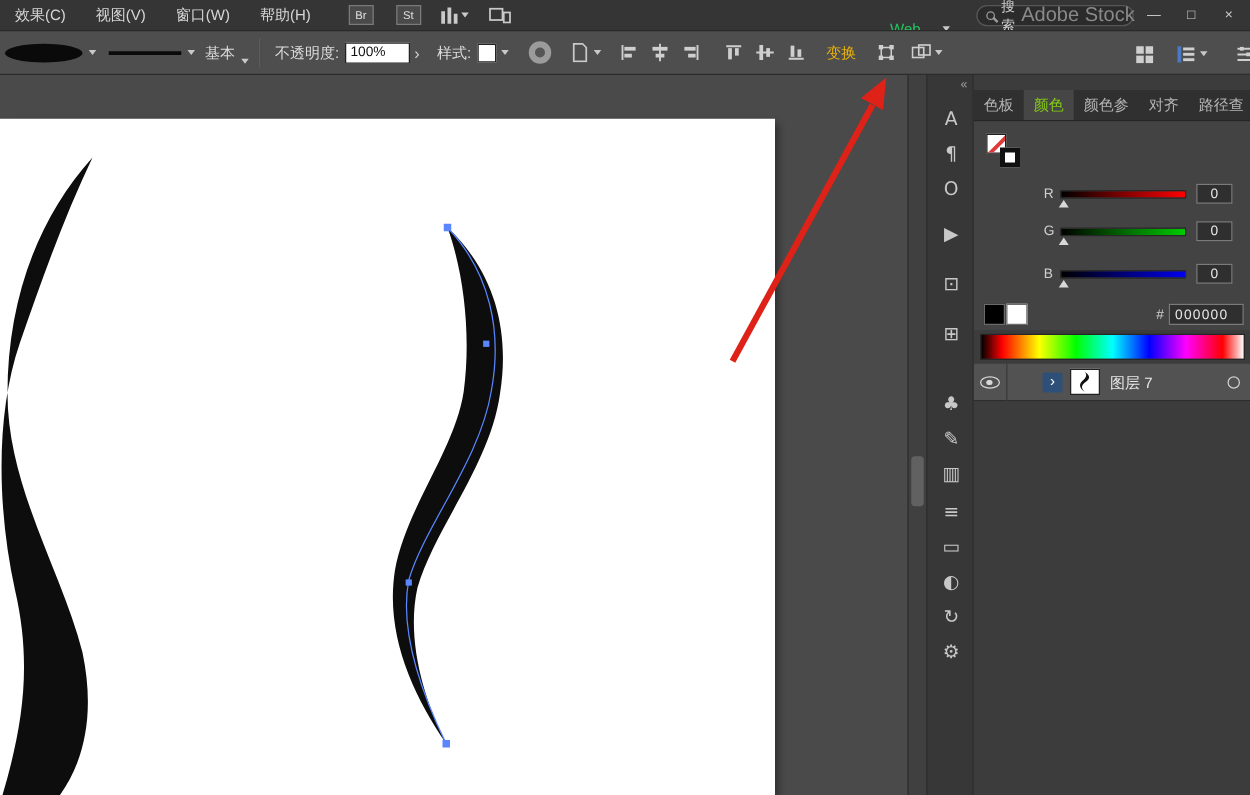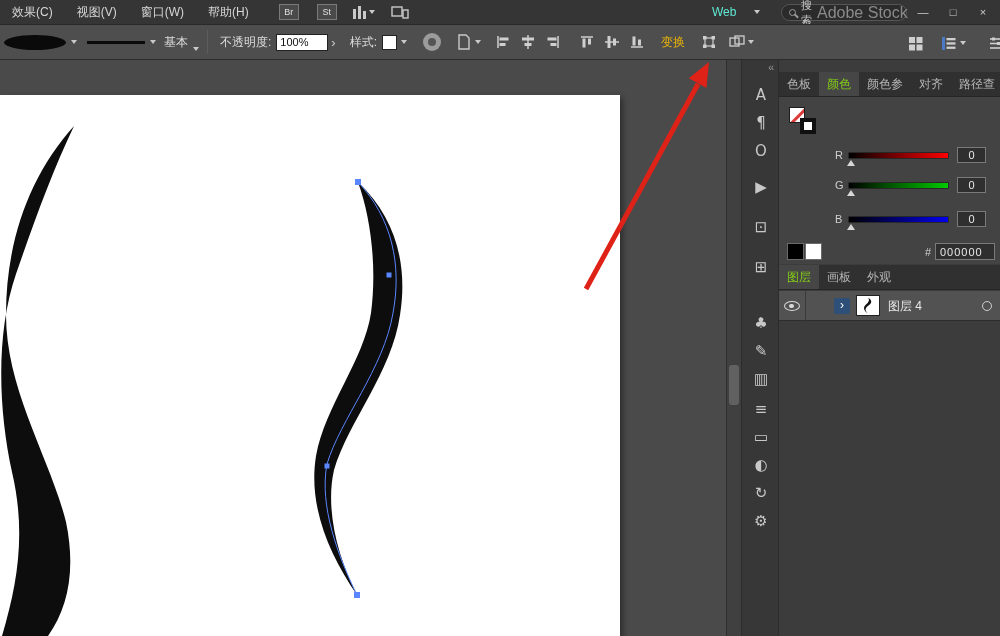--- a/index.html
+++ b/index.html
@@ -11,21 +11,21 @@
   .menubar { position:absolute; top:0; left:0; right:0; height:24px; background:#353535;
              display:flex; align-items:center; color:#d6d6d6; font-size:12px; z-index:20; }
   .menu-item { padding:0 12px; line-height:24px; cursor:default; }
   .mb-chip { width:20px; height:16px; margin-left:18px; border:1px solid #7a7a7a; background:#4a4a4a;
              color:#e0e0e0; font-size:9px; display:flex; align-items:center; justify-content:center; }
   .mb-ic { margin-left:16px; display:flex; align-items:center; gap:3px; }
   .bars { display:inline-flex; gap:2px; align-items:flex-end; }
   .bars i { display:block; width:3px; background:#c9c9c9; }
   .car { width:0; height:0; border-left:3.5px solid transparent; border-right:3.5px solid transparent;
          border-top:4.5px solid #c9c9c9; display:inline-block; }
-  .web-dd { position:absolute; left:712px; top:0; height:24px; display:flex; align-items:center; gap:18px; color:#5eead4; }
+  .web-dd { position:absolute; left:712px; top:11px; height:24px; display:flex; align-items:center; gap:18px; color:#22c55e; }
   .searchbox { position:absolute; left:781px; top:4px; width:126px; height:17px; background:#2b2b2b;
                border:1px solid #565656; border-radius:9px; display:flex; align-items:center; gap:5px; padding:0 7px; }
   .mag { width:7px; height:7px; border:1.5px solid #9a9a9a; border-radius:50%; position:relative; flex:none; }
   .mag::after { content:""; position:absolute; width:5px; height:1.5px; background:#9a9a9a;
                 transform:rotate(45deg); right:-4px; bottom:-1px; }
   .search-cn { color:#cfcfcf; font-size:11px; }
   .search-brand { color:#8a8a8a; font-size:16px; white-space:nowrap; }
   .win-ctrls { position:absolute; right:2px; top:0; height:24px; display:flex; }
   .win-btn { width:30px; height:24px; display:flex; align-items:center; justify-content:center;
              color:#cfcfcf; font-size:11px; }
@@ -359,37 +359,32 @@
         <input class="val" readonly="" value="0" style="">
       </div>
 
       <span class="bw" style="left:8px; top:146px; background:#000"></span>
       <span class="bw" style="left:26px; top:146px; background:#fff"></span>
       <span class="hexlab">#</span>
       <input class="hexin" readonly="" value="000000" style="">
       <span class="spectrum"></span>
     </div>
 
-    <div class="ltabs">
-      <span class="ptab active">图层</span>
-      <span class="ptab">画板</span>
-      <span class="ptab">外观</span>
-    </div>
 
     <div class="layerrow">
       <span class="eyecell">
           <span class="eye"></span>
         </span>
       <span class="chevbox">›</span>
       <span class="lthumb">
         <svg width="22" height="19" viewBox="0 0 22 19">
           <path d="M11,1.5 C15,4 15.5,7 11.5,9.5 C7.5,12 8,15 11,17.5 C7,15 5.5,11.5 9,8.5 C12.5,5.5 12.5,3.5 11,1.5 Z" fill="#111"></path>
         </svg>
       </span>
-      <span class="lname">图层 4</span>
+      <span class="lname">图层 7</span>
       <span class="target"></span>
     </div>
 
     <div class="layersbody"></div>
   </div>
 
   <svg class="arrow-overlay" viewBox="0 0 1000 636">
     <line x1="586" y1="289" x2="698" y2="84" stroke="#df2218" stroke-width="5"></line>
     <polygon points="709,62 706.4,87.9 688.8,78.3" fill="#df2218"></polygon>
   </svg>

